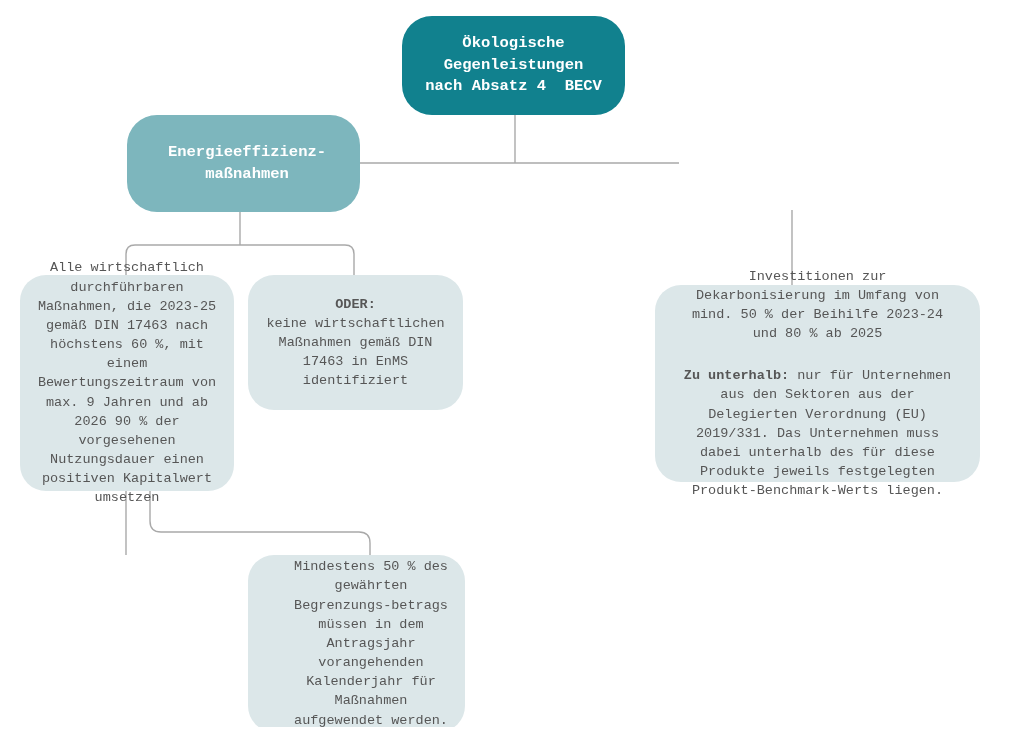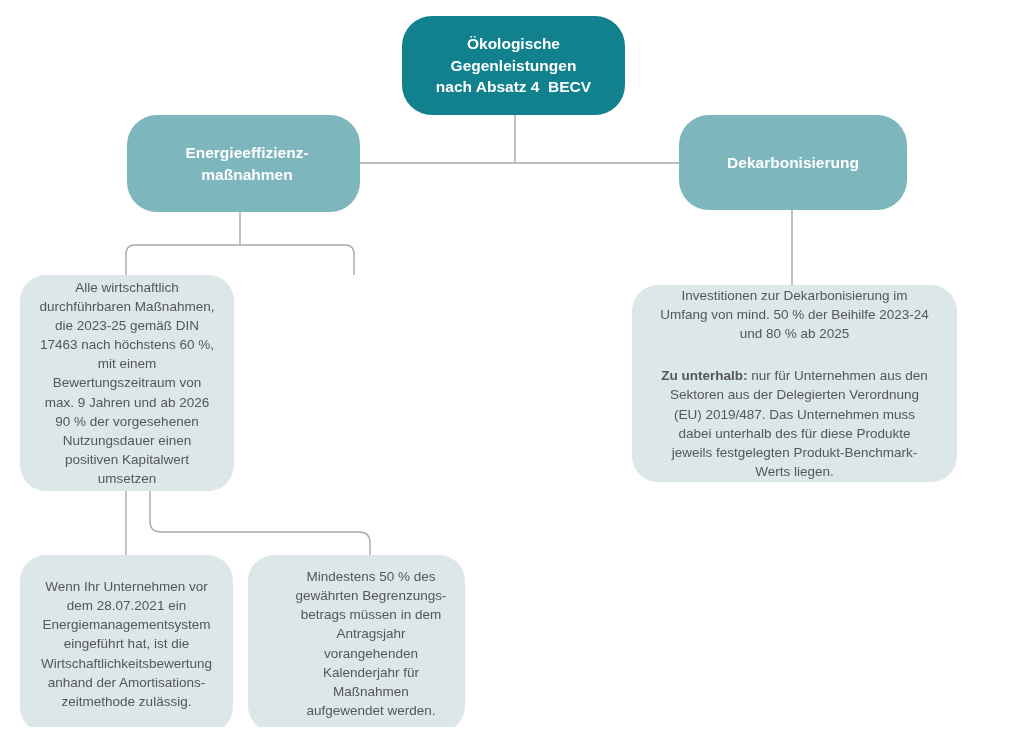--- a/index.html
+++ b/index.html
@@ -8,21 +8,21 @@
     --leaf_fill:#dce7e9;
     --connector:#a9a9a9;
     --heading_text:#ffffff;
     --body_text:#565656;
   }
   html,body{margin:0;padding:0;background:#ffffff;}
   .canvas{
     position:relative;
     width:1030px;height:727px;
     background:#ffffff;
-    font-family:Liberation Sans, sans-serif;
+    font-family:Liberation Mono, monospace;
     overflow:hidden;
   }
   .connectors{position:absolute;left:0;top:0;width:1030px;height:751px;}
   .connectors path{fill:none;stroke:var(--connector);stroke-width:1.4;}
   .node{
     position:absolute;
     display:flex;flex-direction:column;
     align-items:center;justify-content:center;
     text-align:center;box-sizing:border-box;
   }
@@ -39,21 +39,21 @@
   }
   .node.branch.energy{left:127px;top:115px;width:233px;height:97px;padding-left:7px;}
   .node.branch.decarb{left:679px;top:115px;width:228px;height:95px;}
   .node.leaf{
     background:var(--leaf_fill);border-radius:26px;
     color:var(--body_text);font-size:13.5px;line-height:1.42;
     padding:12px 13px;
   }
   .node.leaf.measures{left:20px;top:275px;width:214px;height:216px;}
   .node.leaf.oder{left:248px;top:275px;width:215px;height:135px;}
-  .node.leaf.decarb-info{left:632px;top:285px;width:325px;height:197px;padding:12px 24px;}
+  .node.leaf.decarb-info{left:655px;top:285px;width:325px;height:197px;padding:12px 24px;}
   .node.leaf.enms{left:20px;top:555px;width:213px;height:178px;}
   .node.leaf.budget{left:248px;top:555px;width:217px;height:177px;padding-left:42px;}
   .node.leaf p{margin:4px;}
   .node.leaf p + p{margin-top:19px;}
   .leaf-heading{font-weight:bold;}
   .note-label{font-weight:bold;}
 </style>
 </head>
 <body>
 
@@ -73,35 +73,35 @@
     <span>Ökologische
 Gegenleistungen
 nach Absatz 4  BECV</span>
   </div>
 
   <div class="node branch energy">
     <span>Energieeffizienz-
 maßnahmen</span>
   </div>
 
-  <div class="node branch decarb">
-    <span>Dekarbonisierung</span>
-  </div>
 
   <div class="node leaf measures">
     <p>Alle wirtschaftlich durchführbaren Maßnahmen, die 2023-25 gemäß DIN 17463 nach höchstens 60 %, mit einem Bewertungszeitraum von max. 9 Jahren und ab 2026 90 % der vorgesehenen Nutzungsdauer einen positiven Kapitalwert umsetzen</p>
   </div>
 
+  <div class="node leaf oder">
+    <p>
+      <span class="leaf-heading">ODER:</span><br>
+      <span>keine wirtschaftlichen Maßnahmen gemäß DIN 17463 in EnMS identifiziert</span>
+    </p>
+  </div>
 
   <div class="node leaf decarb-info">
     <p>Investitionen zur Dekarbonisierung im Umfang von mind. 50 % der Beihilfe 2023-24 und 80 % ab 2025</p>
-    <p><span class="note-label">Zu unterhalb:</span><span> nur für Unternehmen aus den Sektoren aus der Delegierten Verordnung (EU) 2019/487. Das Unternehmen muss dabei unterhalb des für diese Produkte jeweils festgelegten Produkt-Benchmark-Werts liegen.</span></p>
+    <p><span class="note-label">Zu unterhalb:</span><span> nur für Unternehmen aus den Sektoren aus der Delegierten Verordnung (EU) 2019/331. Das Unternehmen muss dabei unterhalb des für diese Produkte jeweils festgelegten Produkt-Benchmark-Werts liegen.</span></p>
   </div>
 
-  <div class="node leaf enms">
-    <p>Wenn Ihr Unternehmen vor dem 28.07.2021 ein Energiemanagementsystem eingeführt hat, ist die Wirtschaftlichkeitsbewertung anhand der Amortisations-zeitmethode zulässig.</p>
-  </div>
 
   <div class="node leaf budget">
     <p>Mindestens 50 % des gewährten Begrenzungs-betrags müssen in dem Antragsjahr vorangehenden Kalenderjahr für Maßnahmen aufgewendet werden.</p>
   </div>
 
 </div>
 
 </body></html>

